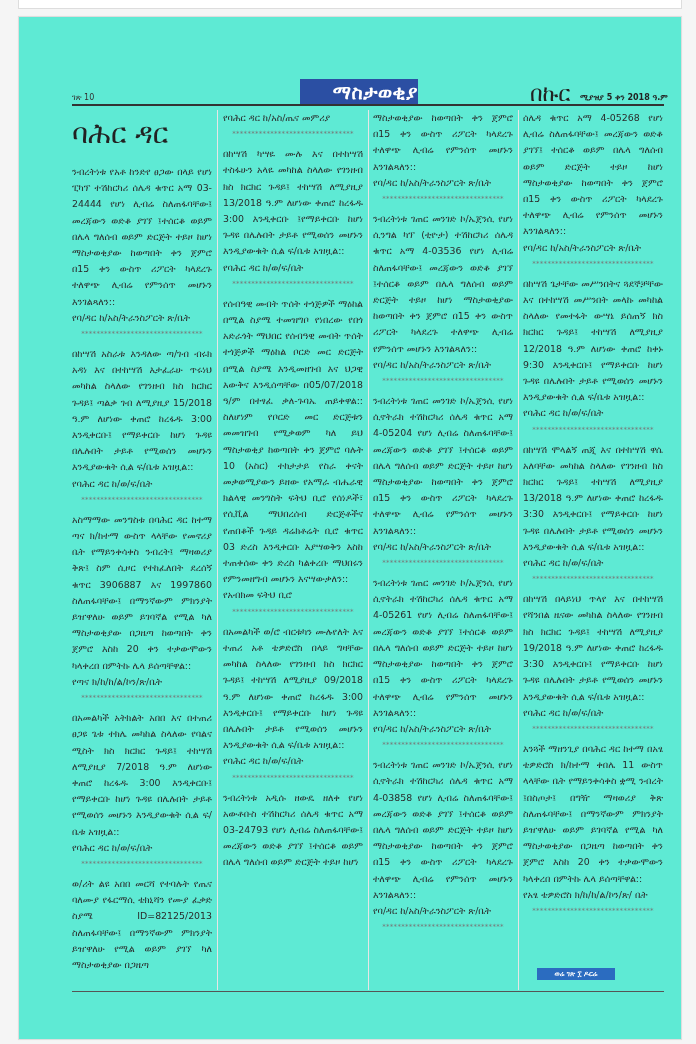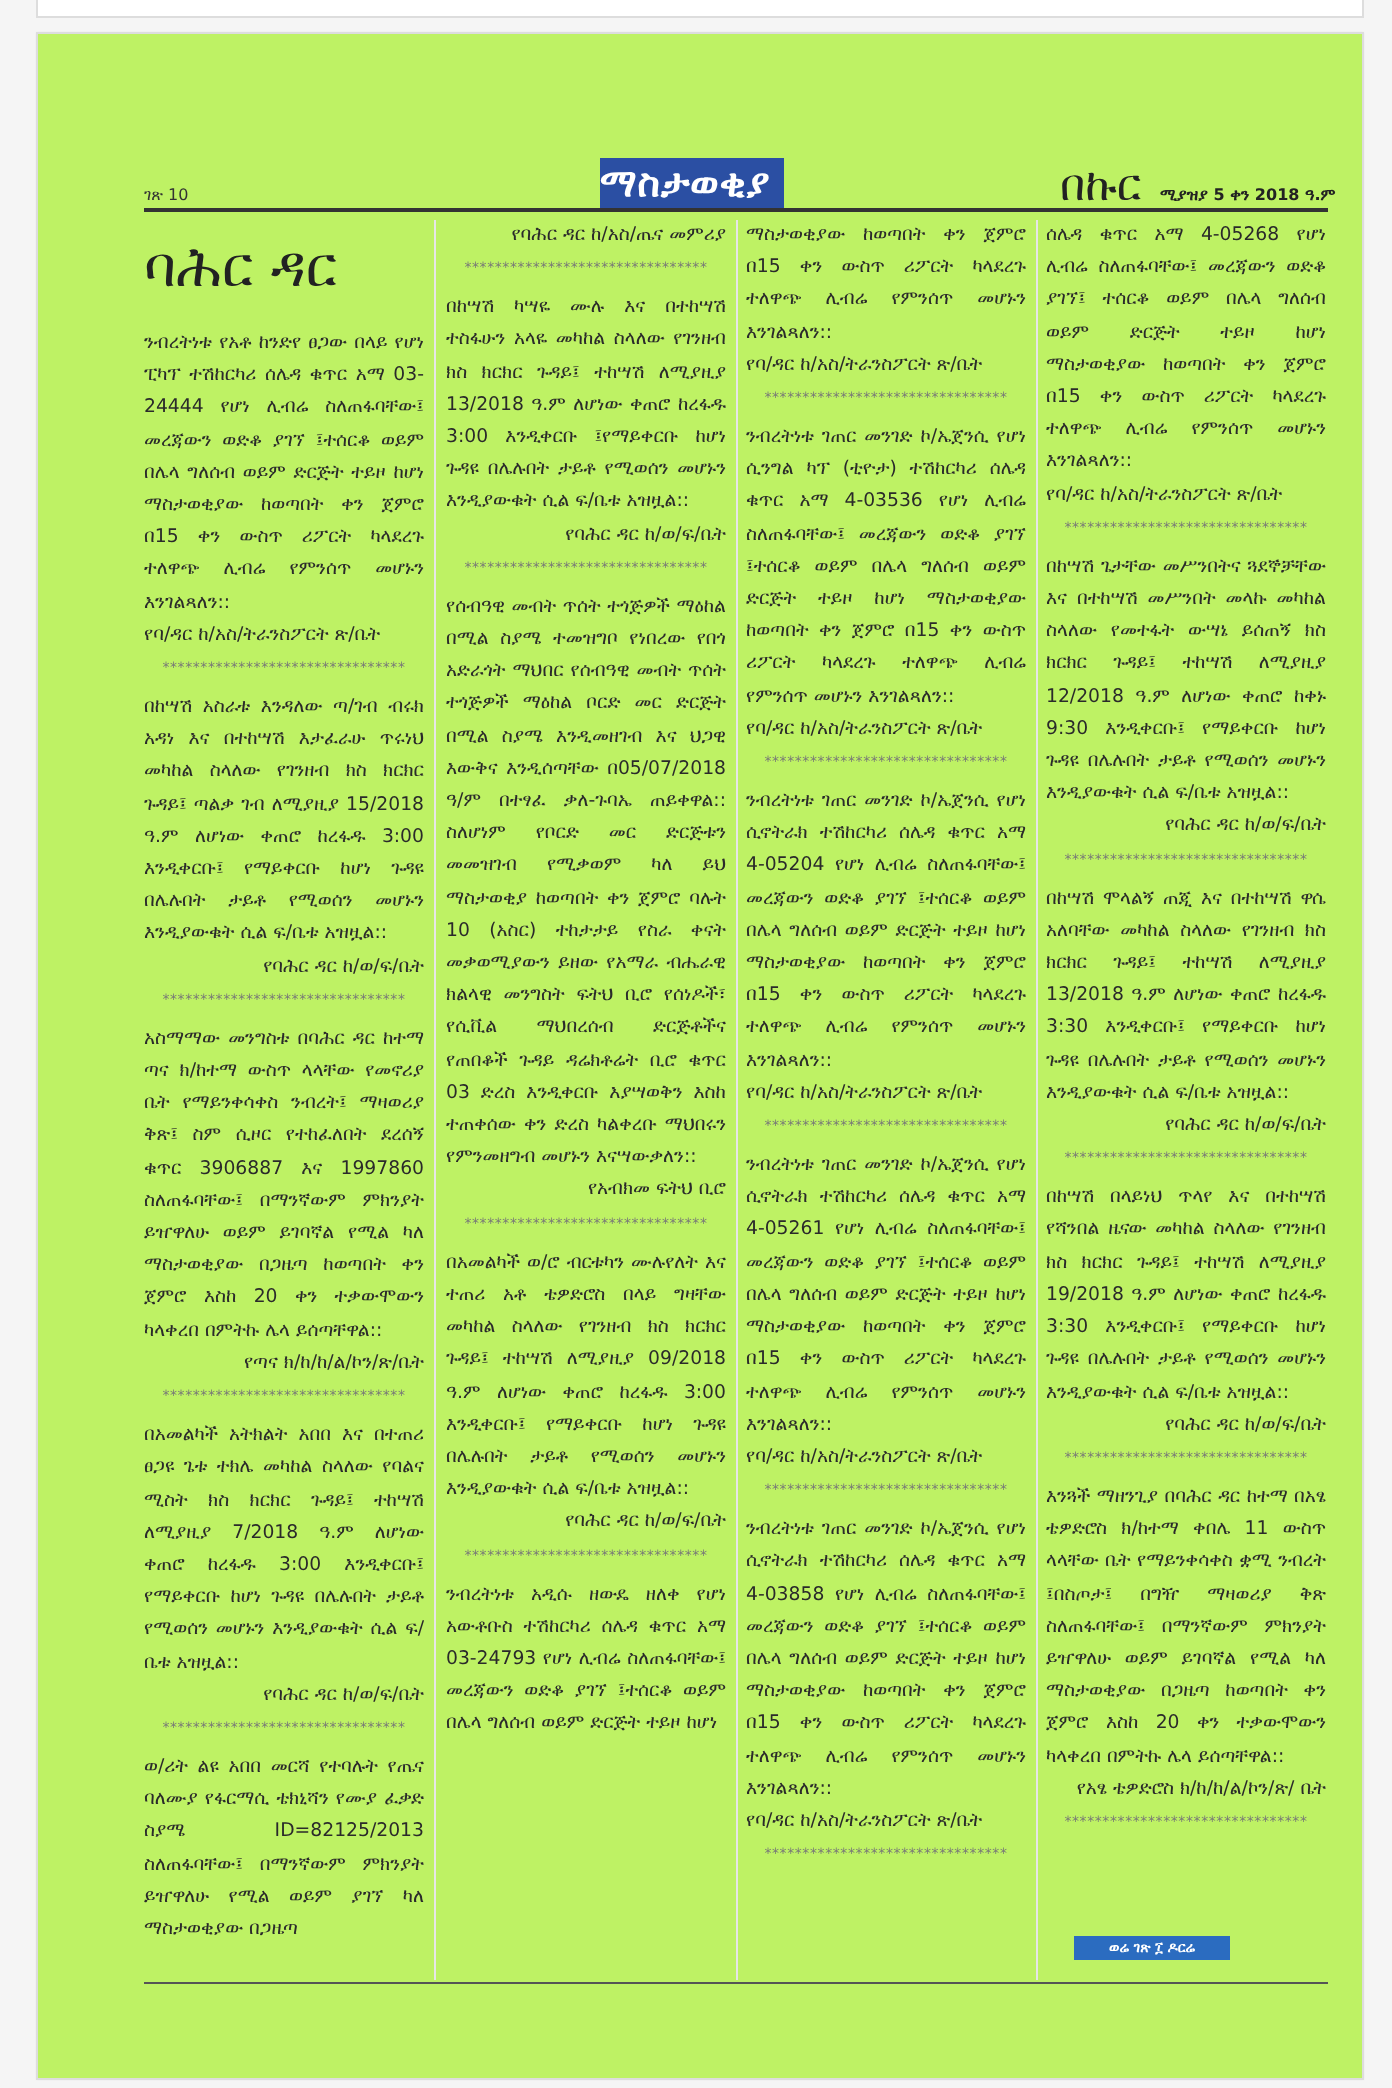--- a/index.html
+++ b/index.html
@@ -6,44 +6,44 @@
   body {
     width:696px; height:1044px; background:#f5f5f5; position:relative; overflow:hidden;
     font-family: "DejaVu Sans", sans-serif; color:#222;
   }
   .topcard {
     position:absolute; left:18px; top:-4px; width:662px; height:12px;
     background:#fff; border:1px solid #ddd; border-top:none;
   }
   .card {
     position:absolute; left:18px; top:16px; width:662px; height:1022px;
-    background:#bef264; border:1px solid #ddd; box-shadow:0 0 1px rgba(0,0,0,0.05);
+    background:#5eead4; border:1px solid #ddd; box-shadow:0 0 1px rgba(0,0,0,0.05);
   }
   .page {
     position:absolute; left:38px; top:56px; width:604px; height:950px;
   }
   .masthead {
     position:absolute; left:15px; top:6px; width:590px; height:28px;
   }
   .page-num { position:absolute; left:0; top:14px; font-size:8px; color:#333; }
   .banner {
-    position:absolute; left:228px; top:0; width:92px; height:26px;
+    position:absolute; left:228px; top:0; width:118px; height:26px;
     background:#2b4fa3; color:#fff; font-weight:bold; font-size:19px;
-    text-align:left; line-height:26px; letter-spacing:0.5px;
+    text-align:right; line-height:26px; letter-spacing:0.5px;
   }
   .paper-name { position:absolute; left:458px; top:2px; font-size:22px; color:#222; }
   .issue-date { position:absolute; left:508px; top:14px; font-size:8px; font-weight:bold; color:#222; white-space:nowrap;text-align:right; }
   .rule { position:absolute; left:15px; top:31px; width:592px; height:2px; background:#333; }
   .columns { position:absolute; left:15px; top:37px; width:592px; height:880px; }
   .col {
     position:absolute; top:0; width:140px; font-size:9.4px; line-height:16.2px;
     text-align:justify; color:#2a2a2a;
   }
   .col p { margin:0; }
-  .col .sig { text-align:right; margin:0; }
+  .col .sig { text-align:left; margin:0; }
   .col .sig-left { text-align:left; margin:0; }
   .col .stars { text-align:center; font-size:7px; color:#777; letter-spacing:0.3px; line-height:12px; margin:2px 0 6px; overflow:hidden; white-space:nowrap; }
   .c1 { left:0; } .c2 { left:151px; } .c3 { left:301px; } .c4 { left:451px; }
   .city-title { font-size:28px; text-align:left; font-family:"DejaVu Serif", serif; margin:6px 0 12px !important; line-height:36px !important; color:#222; }
   .bottom-rule { position:absolute; left:15px; top:918px; width:592px; height:1px; background:#555; }
   .footer-tag {
     position:absolute; left:480px; top:895px; width:78px; height:12px; background:#2b6cc0;
     color:#fff; font-size:7px; text-align:center; line-height:12px; font-weight:bold;
   }
   .vdiv { position:absolute; top:0; width:1px; height:880px; background:#e6e6e6; }

